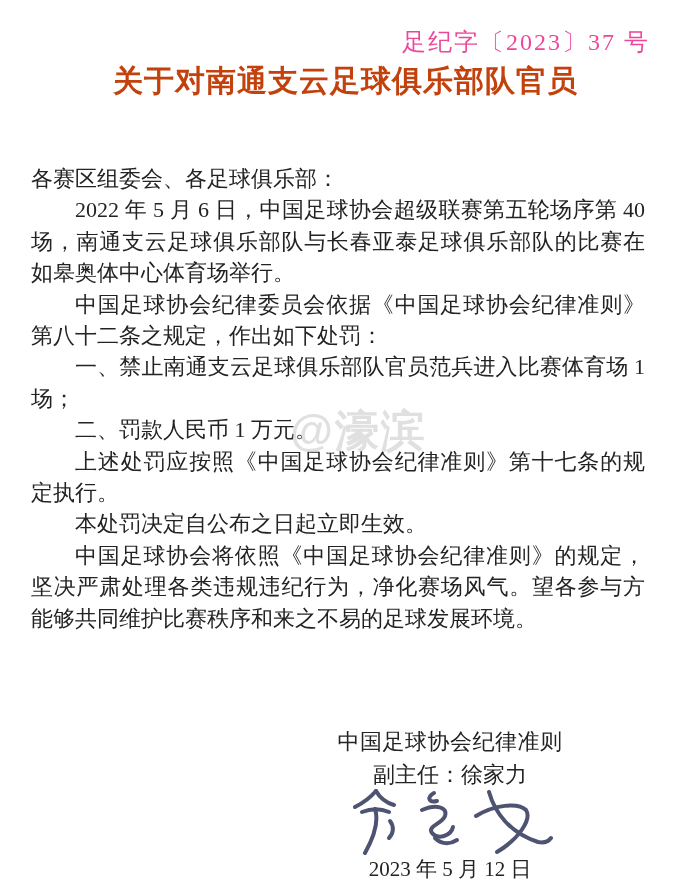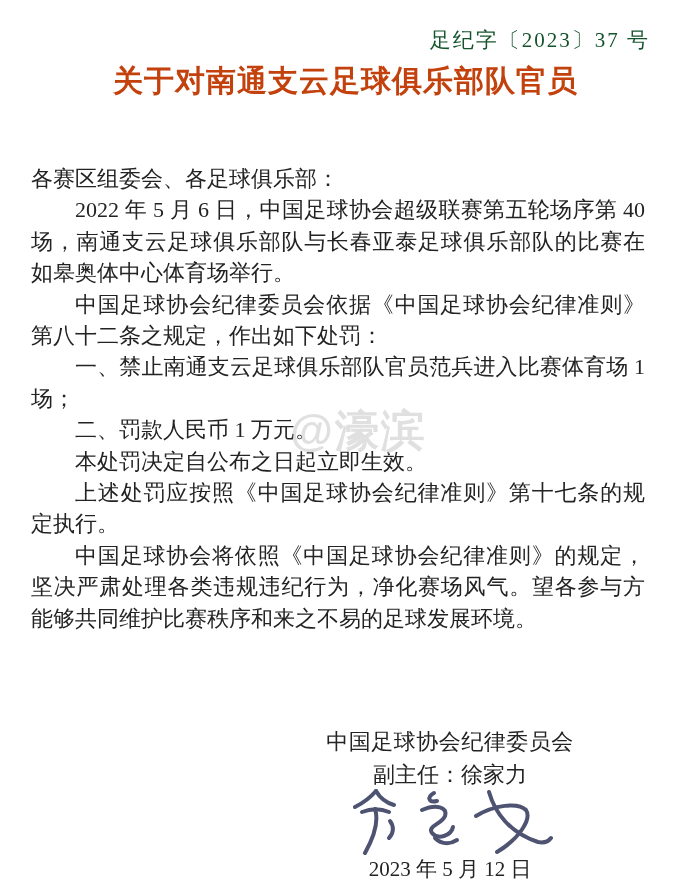--- a/index.html
+++ b/index.html
@@ -9,23 +9,23 @@
     height: 887px;
     background: #ffffff;
     font-family: "Liberation Serif", "DejaVu Serif", serif;
     color: #262626;
     overflow: hidden;
   }
   .doc-number {
     position: absolute;
     top: 26px;
     right: 41px;
-    font-size: 21px;
+    font-size: 24px;
     letter-spacing: 2px;
-    color: #14532d;
+    color: #ec4899;
     white-space: nowrap;
   }
   .title {
     position: absolute;
     top: 60px;
     left: 0;
     width: 100%;
     text-align: center;
     font-size: 30px;
     font-weight: 700;
@@ -83,29 +83,29 @@
   <div class="title">
     <span class="title-line">关于对南通支云足球俱乐部队官员</span>
   </div>
 
   <div class="doc-body">
     <p class="salutation">各赛区组委会、各足球俱乐部：</p>
     <p class="para">2022 年 5 月 6 日，中国足球协会超级联赛第五轮场序第 40 场，南通支云足球俱乐部队与长春亚泰足球俱乐部队的比赛在如皋奥体中心体育场举行。</p>
     <p class="para">中国足球协会纪律委员会依据《中国足球协会纪律准则》第八十二条之规定，作出如下处罚：</p>
     <p class="para">一、禁止南通支云足球俱乐部队官员范兵进入比赛体育场 1 场；</p>
     <p class="para">二、罚款人民币 1 万元。</p>
+    <p class="para">上述处罚应按照《中国足球协会纪律准则》第十七条的规定执行。</p>
     <p class="para">本处罚决定自公布之日起立即生效。</p>
-    <p class="para">上述处罚应按照《中国足球协会纪律准则》第十七条的规定执行。</p>
     <p class="para">中国足球协会将依照《中国足球协会纪律准则》的规定，坚决严肃处理各类违规违纪行为，净化赛场风气。望各参与方能够共同维护比赛秩序和来之不易的足球发展环境。</p>
   </div>
 
   <div class="watermark">@濠滨</div>
 
   <div class="signature-block">
-    <div class="sig-org">中国足球协会纪律委员会</div>
+    <div class="sig-org">中国足球协会纪律准则</div>
     <div class="sig-signer">副主任：徐家力</div>
     <svg class="sig-svg" width="216" height="74" viewBox="0 0 216 74" aria-hidden="true">
       <g fill="none" stroke="#3f4566" stroke-width="4" stroke-linecap="round" stroke-linejoin="round" opacity="0.92">
 
         <path d="M34 6 C28 13 21 18 13 22"></path>
         <path d="M34 6 C38 13 45 18 52 20"></path>
         <path d="M20 27 C30 23 40 24 47 27"></path>
         <path d="M33 24 C37 36 33 50 23 68"></path>
         <path d="M48 36 C52 41 52 48 47 53"></path>
 

